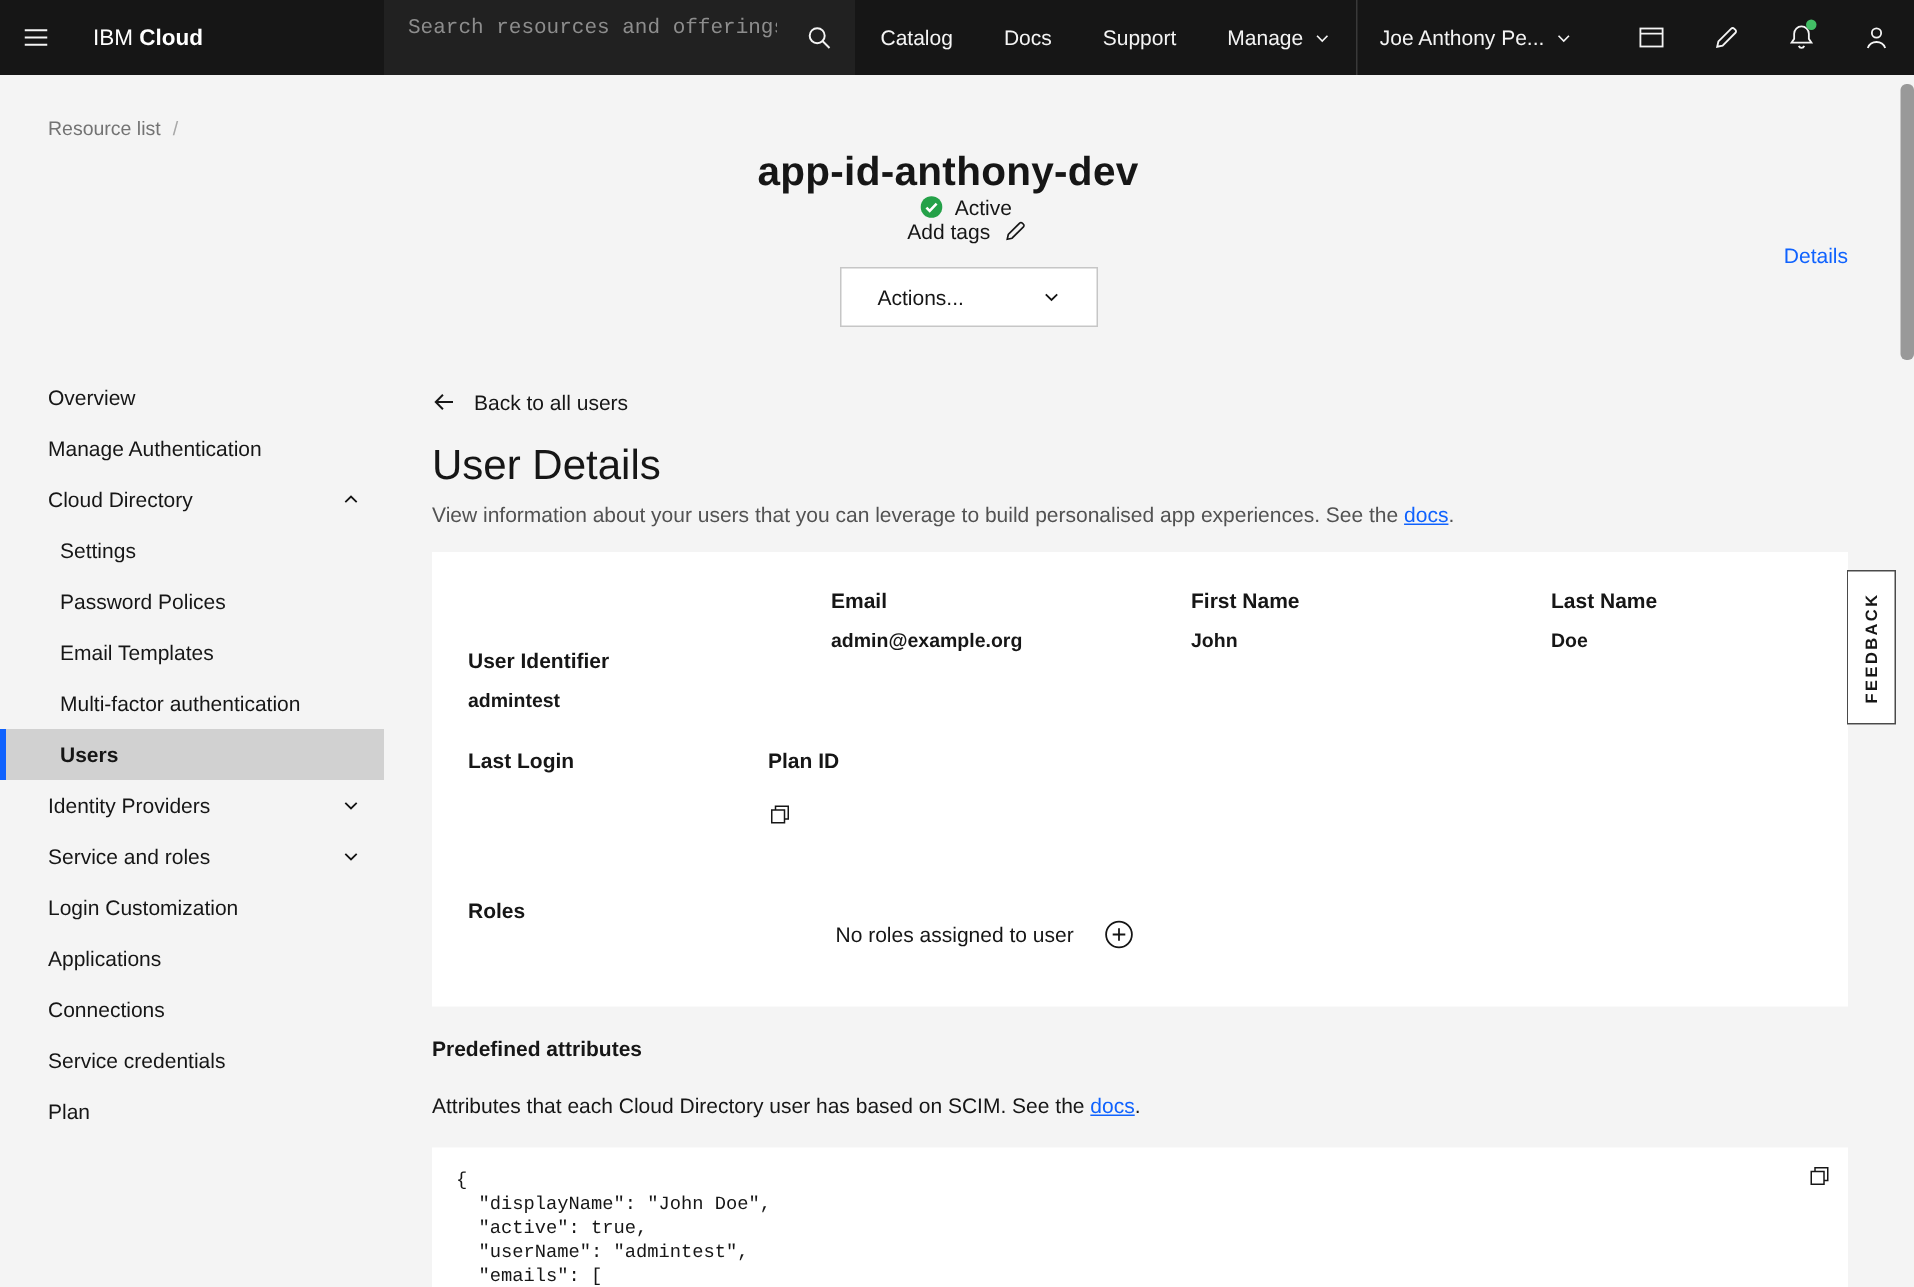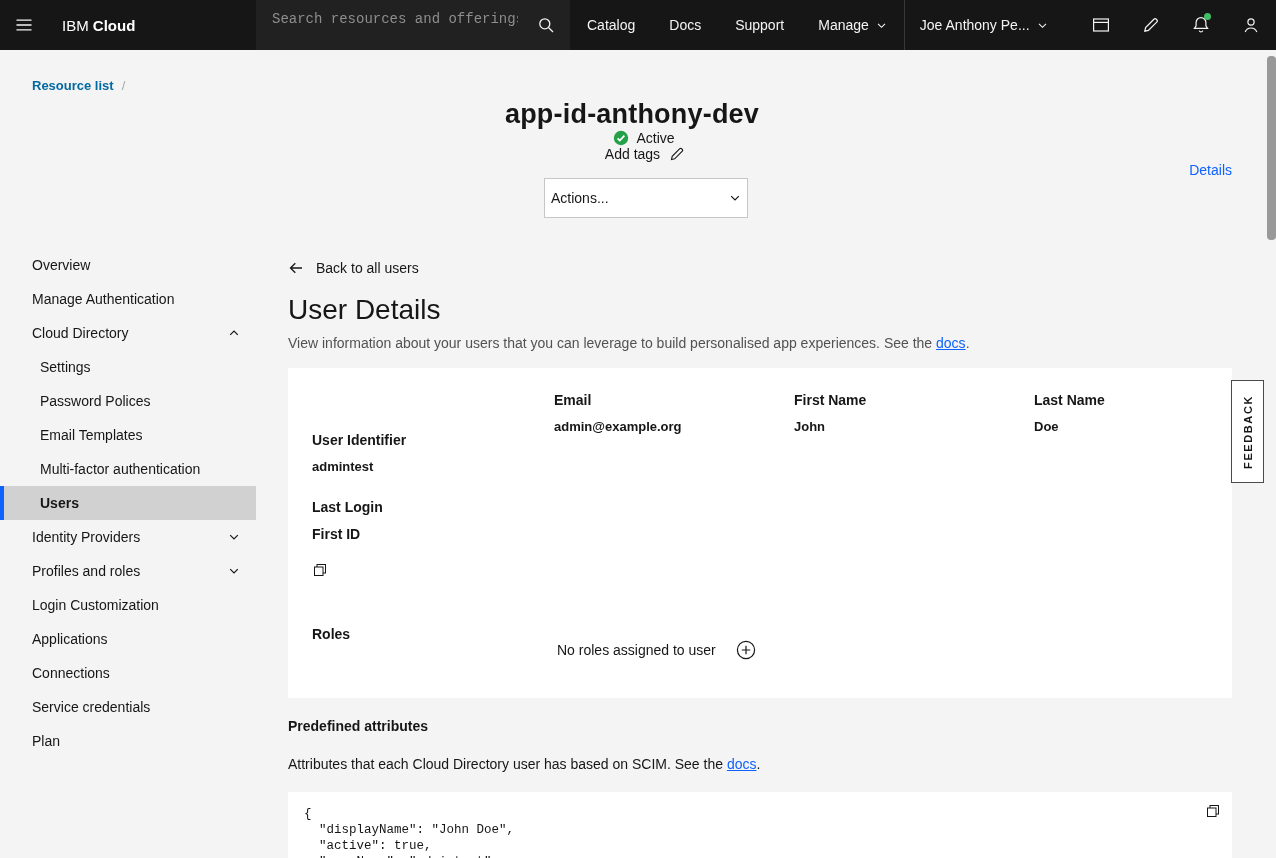--- a/index.html
+++ b/index.html
@@ -22,29 +22,29 @@
   .hdr-nav { display:flex; align-items:stretch; height:100%; }
   .hdr-link { display:flex; align-items:center; gap:7px; height:100%; padding:0 17px; font-size:14px; color:#f4f4f4; }
   .hdr-user { border-left:1px solid #393939; padding:0 15px; }
   .hdr-icons { margin-left:auto; display:flex; height:100%; }
   .hdr-icons .icon-btn { width:50px; height:50px; position:relative; }
   .notif-dot { position:absolute; top:13px; right:15px; width:7px; height:7px; border-radius:50%; background:#42be65; }
 
   
   .page-head { padding:28px 44px 0 32px; }
   .breadcrumb { display:flex; gap:8px; font-size:13px; }
-  .breadcrumb a { color:#0369a1;font-weight:bold; }
+  .breadcrumb a { color:#737373; }
   .breadcrumb .sep { color:#a8a8a8; }
   .title-row { margin-top:6px; display:flex; align-items:center;flex-direction:column; }
   .page-title { font-size:27px; font-weight:700; letter-spacing:.2px; }
   .status-badge { display:flex; align-items:center; gap:7px; margin-left:24px; }
   .add-tags { display:flex; align-items:center; gap:9px; margin-left:26px; font-size:14px; }
   .details-link { margin-left:auto; color:#0f62fe; font-size:14px; }
-  .actions-dd { margin-left:28px; width:204px; height:40px; background:#fff; border:1px solid #c6c6c6;
-                display:flex; align-items:center; justify-content:space-between; padding:0 6px; font-size:14px; }
+  .actions-dd { margin-left:28px; width:172px; height:40px; background:#fff; border:1px solid #c6c6c6;
+                display:flex; align-items:center; justify-content:space-between; padding:0 24px; font-size:14px; }
 
   
   .content { display:flex; align-items:flex-start; margin-top:30px; }
   .sidenav { width:256px; flex:none; }
   .nav-item { position:relative; display:flex; align-items:center; height:34px; padding:0 16px 0 32px;
               font-size:14px; color:#161616; cursor:pointer; }
   .nav-item.sub { padding-left:40px; }
   .nav-item .chev { margin-left:auto; display:flex; }
   .chev-up svg { transform:rotate(180deg); }
   .nav-item.selected { background:#d1d1d1; font-weight:700; }
@@ -55,21 +55,21 @@
   .main h1 { margin-top:14px; font-size:28px; font-weight:400; line-height:36px; }
   .desc { margin-top:6px; font-size:14px; color:#525252; line-height:18px; }
   .link { color:#0f62fe; text-decoration:underline; }
 
   
   .card { margin-top:16px; background:#fff; padding:24px 24px 38px; }
   .frow { display:flex; }
   .flabel { font-size:14px; font-weight:700; line-height:16px; }
   .fvalue { margin-top:11px; font-size:13px; line-height:16px;font-weight:bold; }
   .w1{width:242px;margin-top:40px;} .w2{width:240px;} .w3{width:240px;} .w4{flex:1;}
-  .frow2 { margin-top:24px;flex-direction:column; }
+  .frow2 { margin-top:24px; }
   .w1b { width:200px; }
   .copy-btn { margin-top:20px; display:flex; }
   .frow3 { margin-top:48px; }
   .w1c { width:245px; }
   .roles-value { display:flex; align-items:center; gap:20px; padding-top:14px; }
 
   .section-title { margin-top:20px; font-size:14px; font-weight:700; line-height:16px; }
   .desc2 { margin-top:22px; font-size:14px; color:#161616; line-height:16px; }
 
   .code-card { position:relative; margin-top:20px; background:#fff; height:240px; padding:14px 48px 20px 16px; }
@@ -215,21 +215,21 @@
       </div>
     <div class="nav-item">
       <span>Identity Providers</span>
       <span class="chev">
           <svg width="12" height="12" viewBox="0 0 12 12">
             <path d="M2.2 4.2L6 8l3.8-3.8" fill="none" stroke="#161616" stroke-width="1.2"></path>
           </svg>
         </span>
     </div>
     <div class="nav-item">
-      <span>Profiles and roles</span>
+      <span>Service and roles</span>
       <span class="chev">
           <svg width="12" height="12" viewBox="0 0 12 12">
             <path d="M2.2 4.2L6 8l3.8-3.8" fill="none" stroke="#161616" stroke-width="1.2"></path>
           </svg>
         </span>
     </div>
     <div class="nav-item">
         <span>Login Customization</span>
       </div>
     <div class="nav-item">
@@ -276,21 +276,21 @@
           <div class="fvalue">Doe</div>
         </div>
       </div>
 
       <div class="frow frow2">
         <div class="w1b">
           <div class="flabel">Last Login</div>
           <div class="fvalue"></div>
         </div>
         <div>
-          <div class="flabel">First ID</div>
+          <div class="flabel">Plan ID</div>
           <button class="copy-btn">
             <svg width="16" height="16" viewBox="0 0 16 16">
                 <rect x="5" y="2.5" width="8.5" height="8.5" fill="none" stroke="#161616"></rect>
                 <rect x="2.5" y="5" width="8.5" height="8.5" fill="#fff" stroke="#161616"></rect>
               </svg>
           </button>
         </div>
       </div>
 
       <div class="frow frow3">

